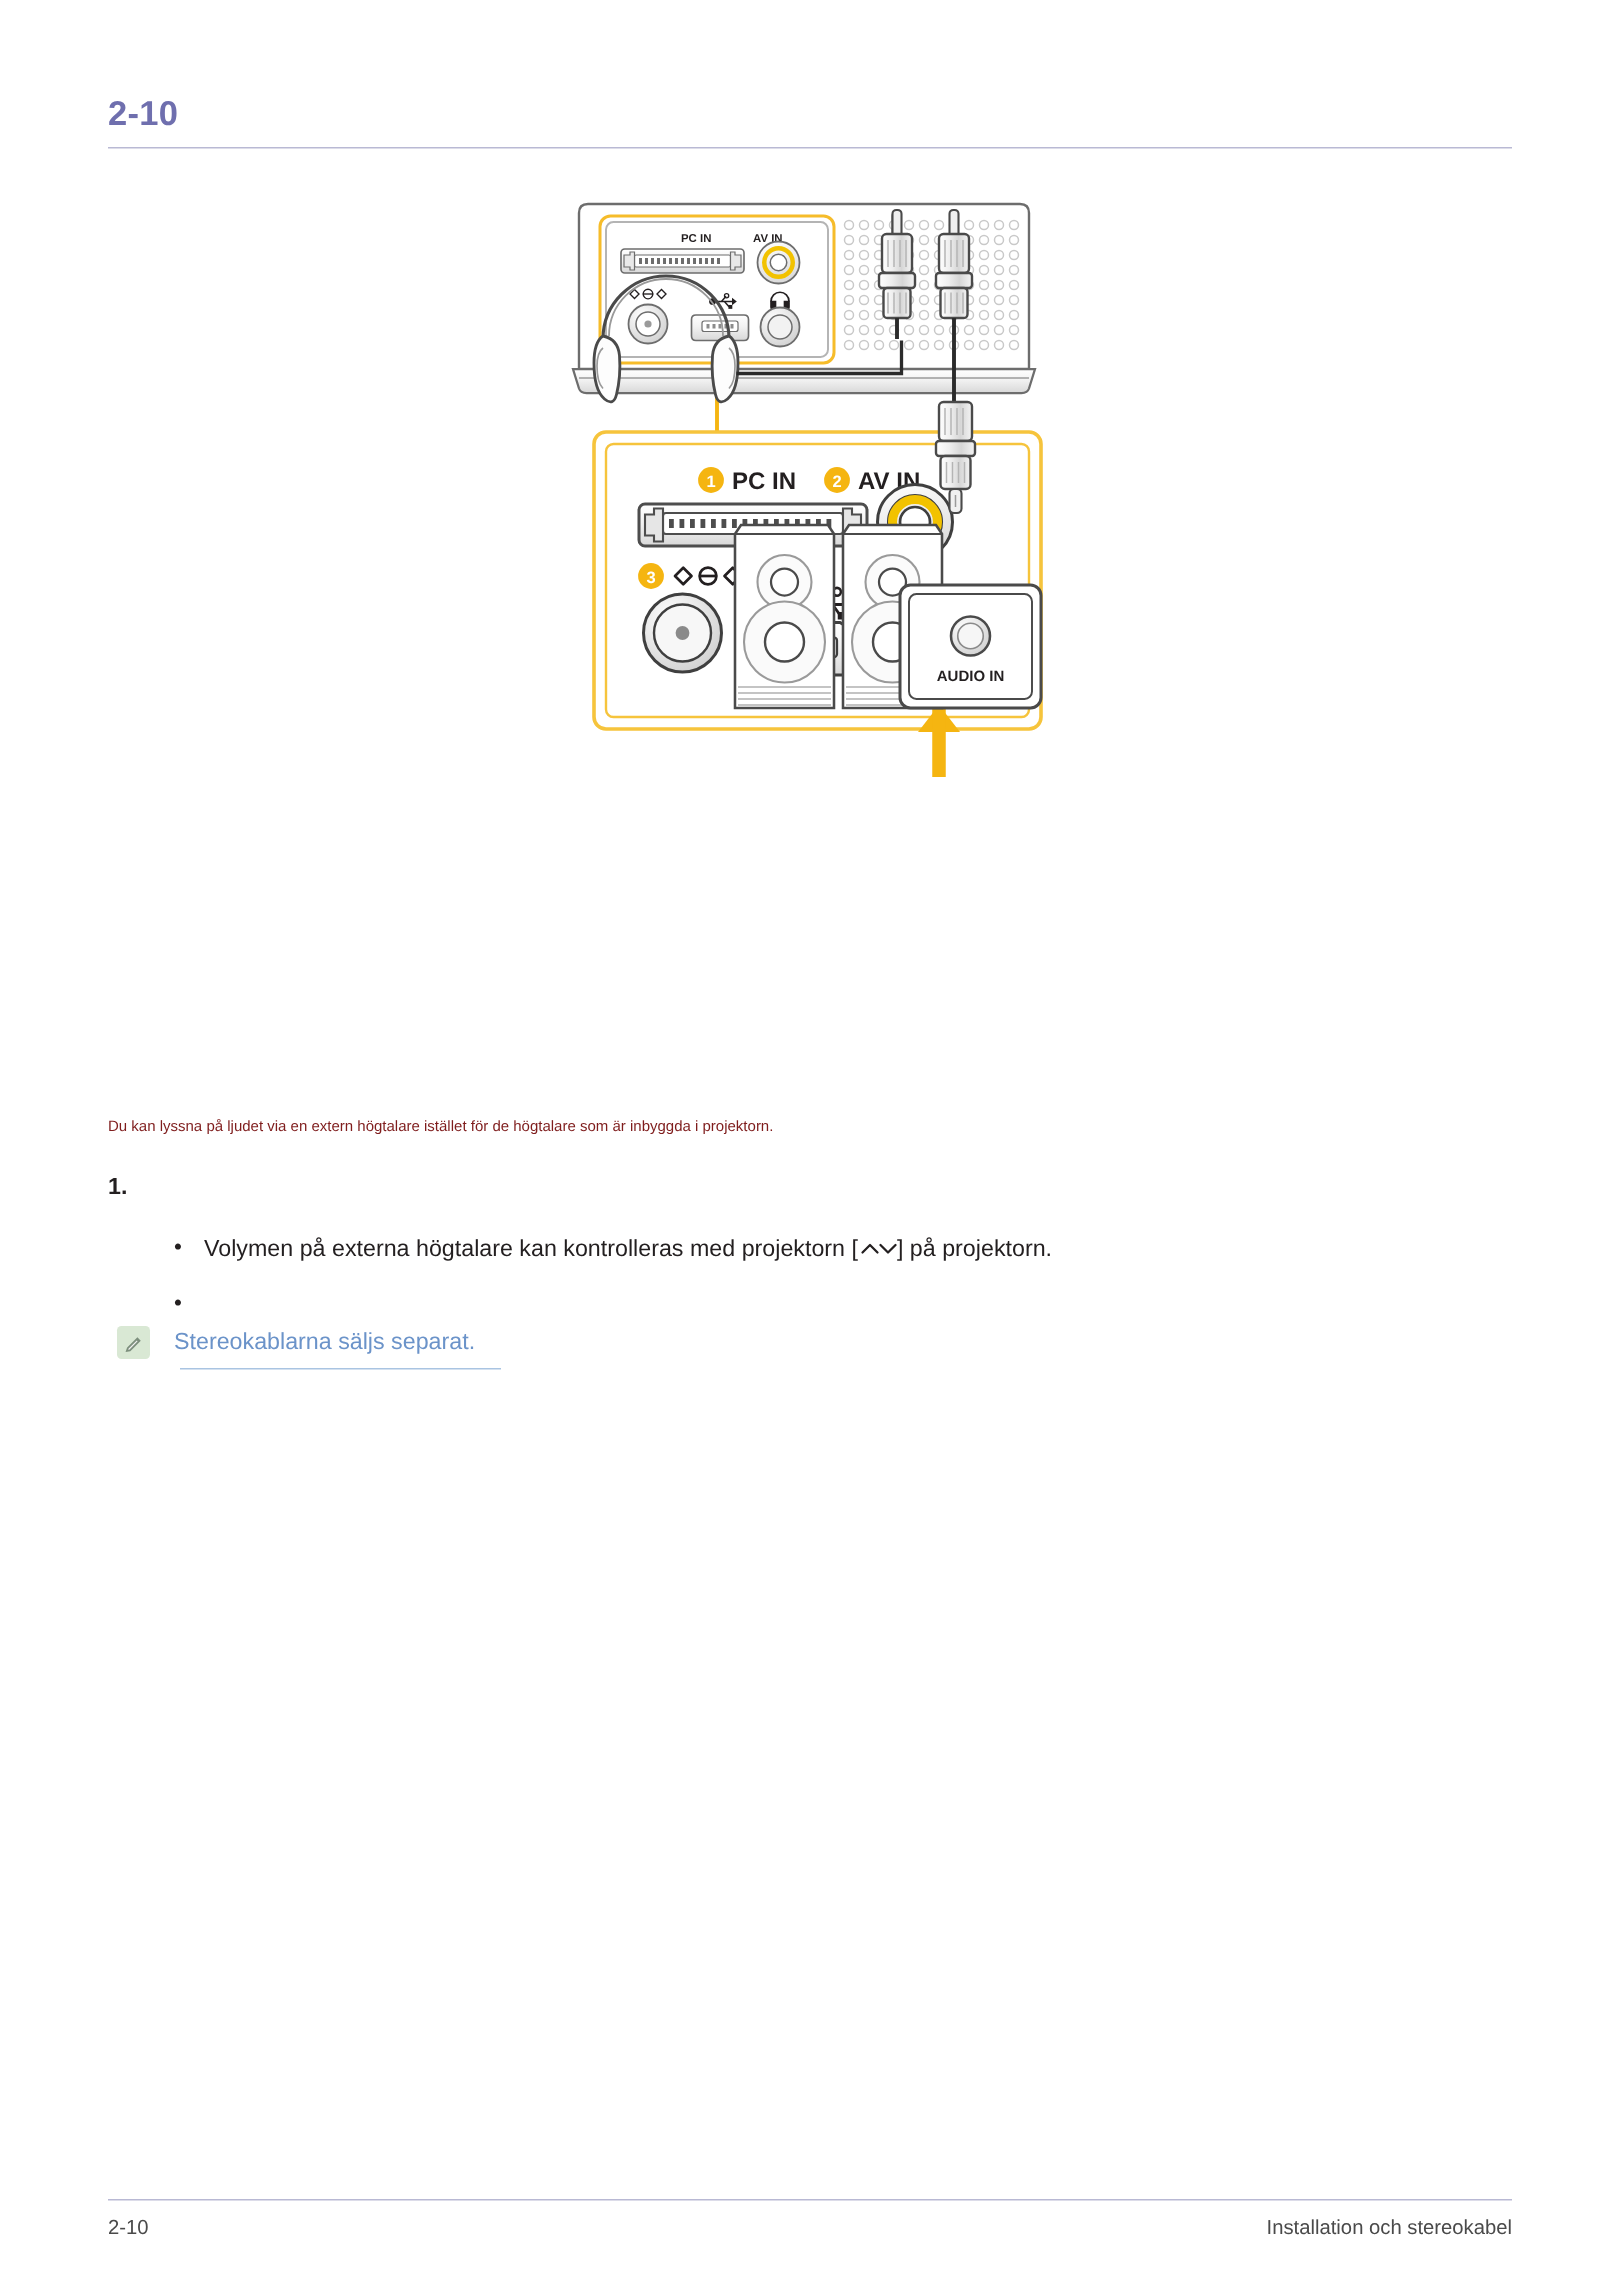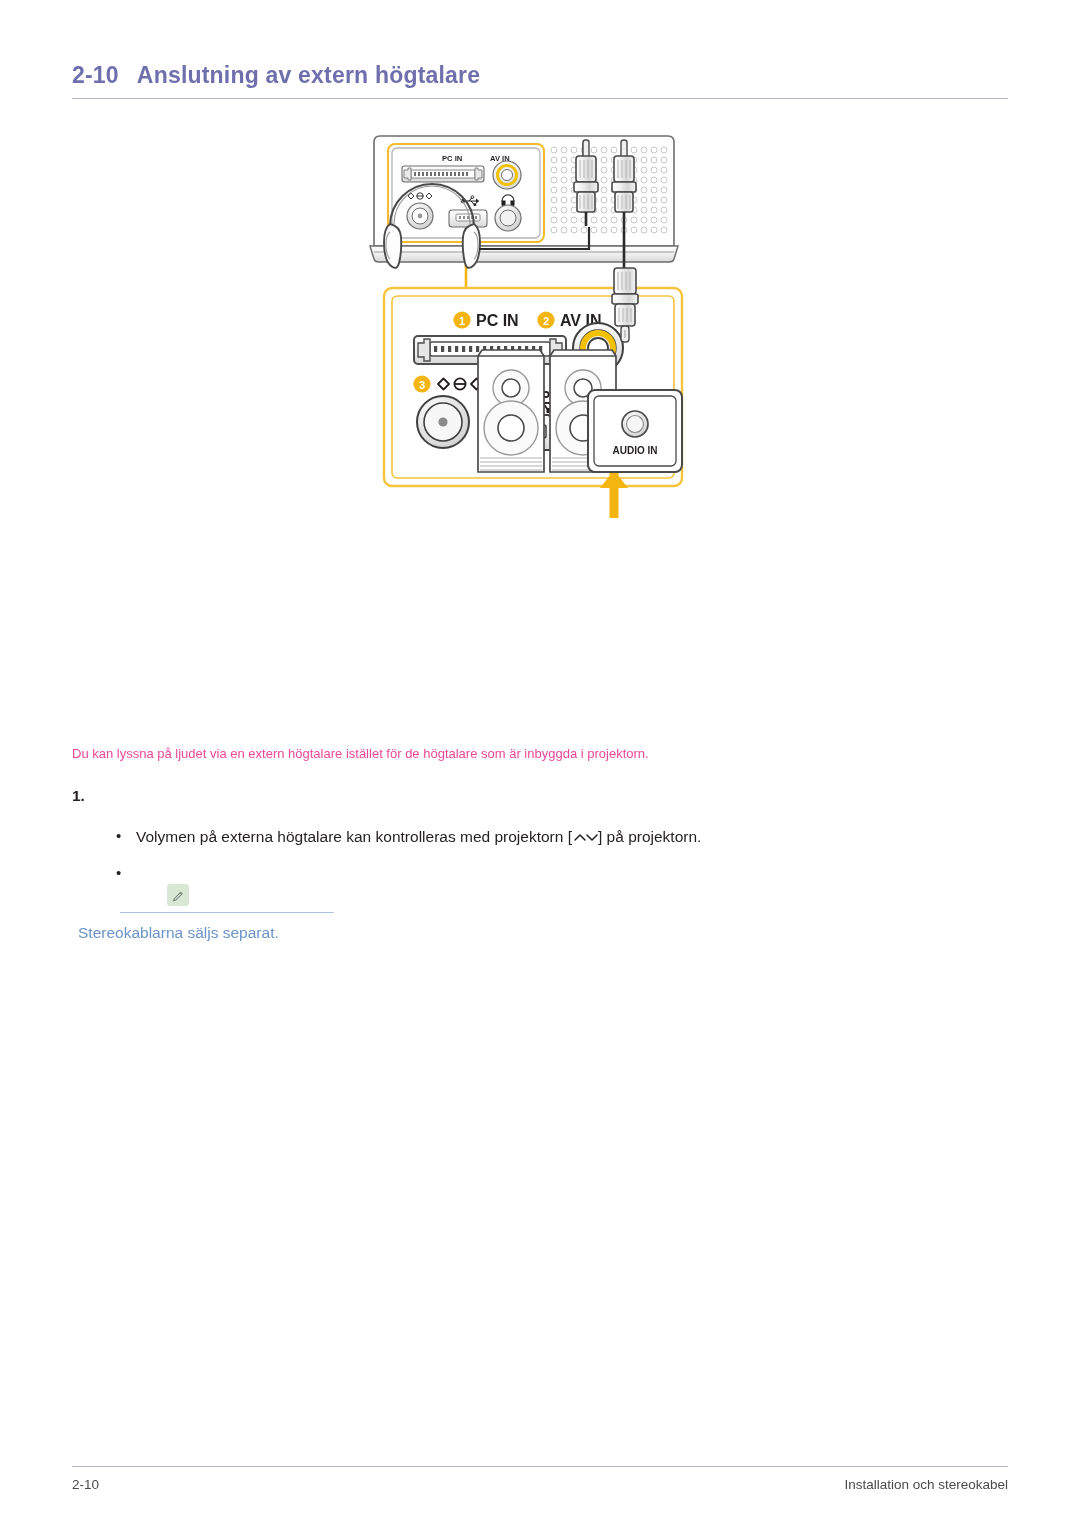--- a/index.html
+++ b/index.html
@@ -20,48 +20,48 @@
     font-size:23px;font-weight:bold;color:#6f6fae;letter-spacing:.2px;
   }
   .sec-title{
     font-size:23px;font-weight:bold;color:#6f6fae;letter-spacing:.2px;
   }
   .header-rule{
     margin-top:9px;height:1px;background:#b9b9d4;width:936px;
   }
 
   
-  .figure{position:absolute;left:368px;top:128px;width:330px;height:610px;}
+  .figure{position:absolute;left:380px;top:128px;width:330px;height:610px;}
   .figure svg{display:block;}
 
   
   .body{position:absolute;left:72px;top:745px;width:940px;}
   .para{
-    font-size:13px;line-height:1.45;color:#ec4899;margin:0 0 20px 0;
+    font-size:10px;line-height:1.45;color:#7f1d1d;margin:0 0 20px 0;
   }
   .step{
     display:flex;gap:10px;font-size:15.5px;line-height:1.5;margin:0 0 18px 0;
   }
   .step-num{font-weight:bold;min-width:22px;}
   .bullet-row{
     display:flex;gap:12px;font-size:15.5px;line-height:1.5;
     margin:0 0 14px 0;padding-left:44px;
   }
   .bullet-dot{
     min-width:8px;font-size:15px;line-height:1.5;color:#231f20;
   }
   .inline-icon{
     display:inline-block;vertical-align:-4px;width:20px;height:18px;
   }
   .inline-icon svg{display:block;}
   .vol-icon{display:inline-block;vertical-align:-2px;width:26px;height:13px;}
 
   
   .note{
-    position:absolute;left:78px;top:884px;display:flex;align-items:center;gap:16px;flex-direction:column;
+    position:absolute;left:78px;top:884px;display:flex;align-items:center;gap:16px;
   }
   .note-icon{
     width:22px;height:22px;border-radius:3px;background:#d9e8d4;
     display:flex;align-items:center;justify-content:center;flex:0 0 auto;
   }
   .note-text{
     font-size:15.5px;color:#6b93c9;line-height:1.4;
   }
   .note-underline{
     position:absolute;left:120px;top:912px;width:214px;height:1px;background:#a9c4e2;
@@ -76,21 +76,20 @@
   }
 </style>
 </head>
 <body>
 
 <div class="page">
 
   <div class="header">
     <div class="header-row">
       <span class="sec-num">2-10</span>
-      <span class="sec-title">Anslutning av extern högtalare</span>
     </div>
     <div class="header-rule"></div>
   </div>
 
   <div class="figure">
     <svg width="330" height="610" viewBox="0 0 330 610" xmlns="http://www.w3.org/2000/svg">
       <defs>
         <linearGradient id="gmetal" x1="0" y1="0" x2="0" y2="1">
           <stop offset="0" stop-color="#ffffff"></stop>
           <stop offset="0.45" stop-color="#f2f2f2"></stop>

